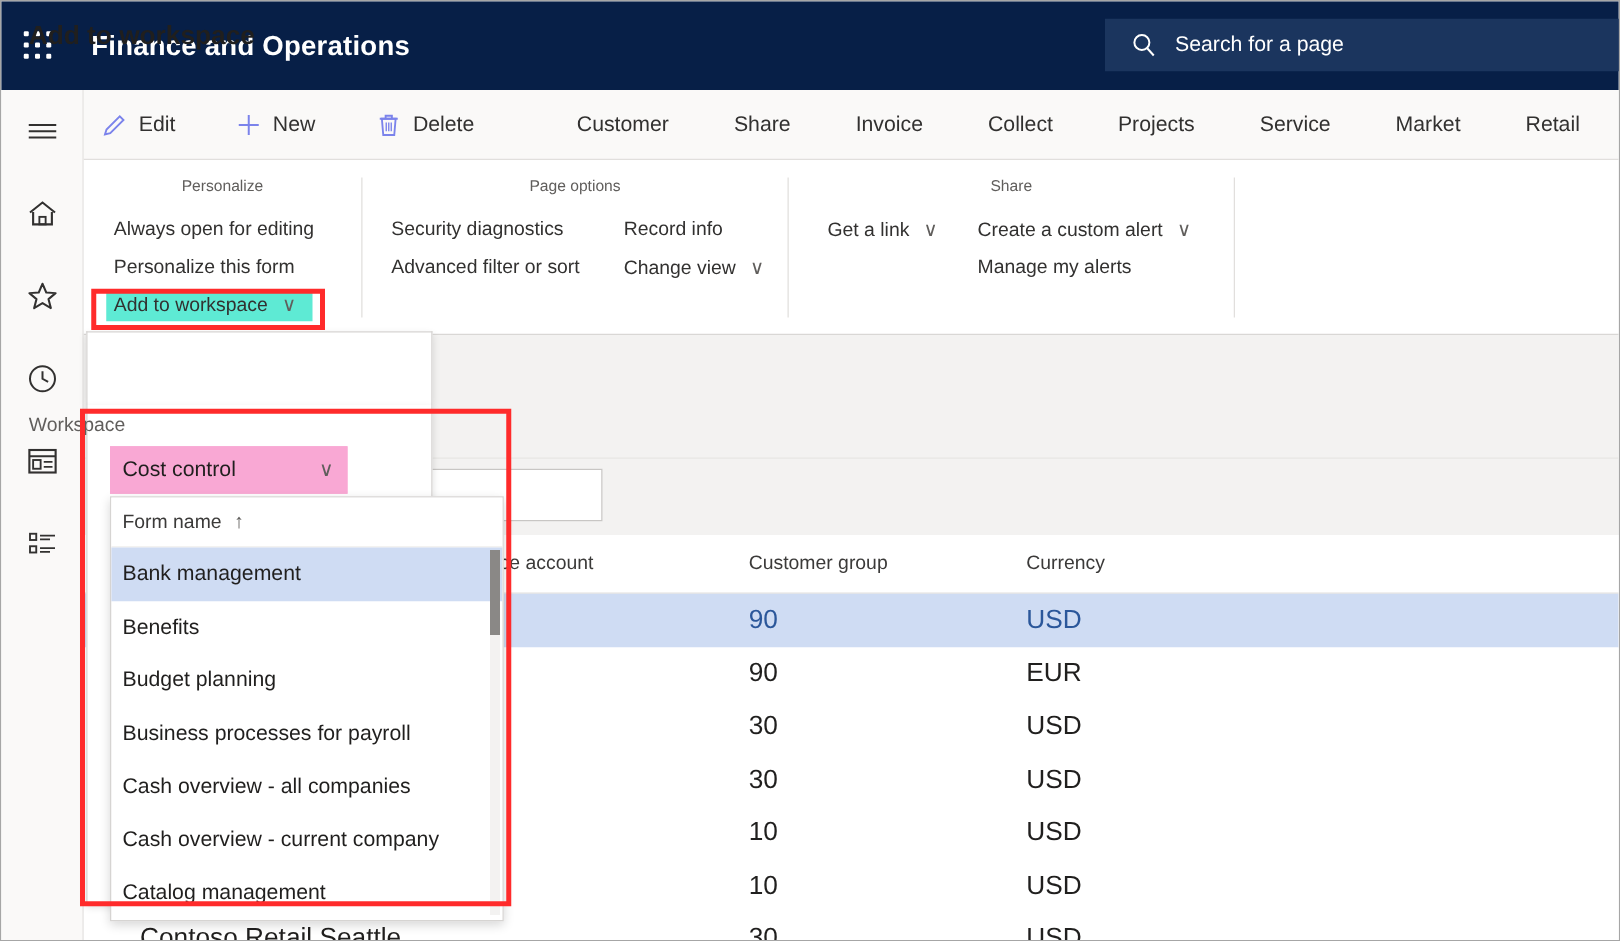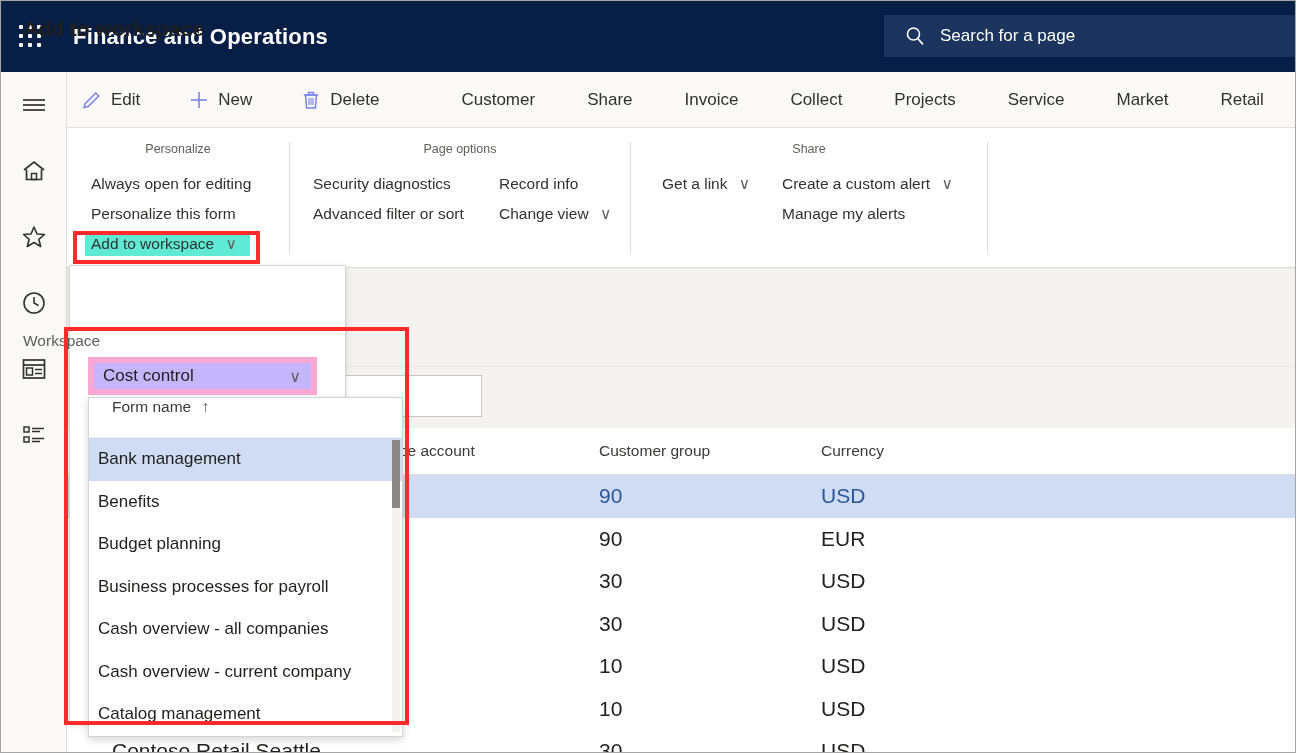--- a/index.html
+++ b/index.html
@@ -136,36 +136,36 @@
   }
   .flyout-body {
     position: absolute; left: 68px; top: 323px; width: 277px; height: 400px;
     background: #ffffff; border: 1px solid #d6d4d2; border-top: none;
     box-shadow: 0 2px 6px rgba(0,0,0,.12);
   }
   .field-label {
     position: absolute; left: 22px; top: 331px; font-size: 15.5px; color: #605e5c;
   }
   .combo {
-    position: absolute; left: 87px; top: 356px; width: 229px; height: 38px;
-    border: 6px solid #f9a8d4; background: #c4b5fd;
+    position: absolute; left: 87px; top: 356px; width: 190px; height: 38px;
+    border: 1px solid #f9a8d4; background: #f9a8d4;
     display: flex; align-items: center; justify-content: space-between;
     padding: 0 10px 0 9px; cursor: pointer;
   }
   .combo-val { font-size: 17px; color: #201f1e; }
 
   
   .dropdown {
     position: absolute; left: 87px; top: 396px; width: 315px; height: 340px;
     background: #ffffff; border: 1px solid #d6d4d2;
     box-shadow: 0 3px 8px rgba(0,0,0,.16);
     overflow: hidden;
   }
   .dd-head {
-    height: 40px; display: flex; padding-left: 23px;
+    height: 40px; display: flex; align-items: center; padding-left: 9px;
     font-size: 15.5px; color: #3b3a39; background: #ffffff;
     border-bottom: 1px solid #f0eeec; cursor: pointer;
   }
   .dd-head .sortarrow { margin-left: 10px; color: #605e5c; font-size: 16px; }
   .dd-item {
     height: 42.5px; display: flex; align-items: center; padding-left: 9px;
     font-size: 17px; color: #201f1e; cursor: pointer;
   }
   .dd-item.highlight { background: #cfdcf3; }
   .dd-scroll {

